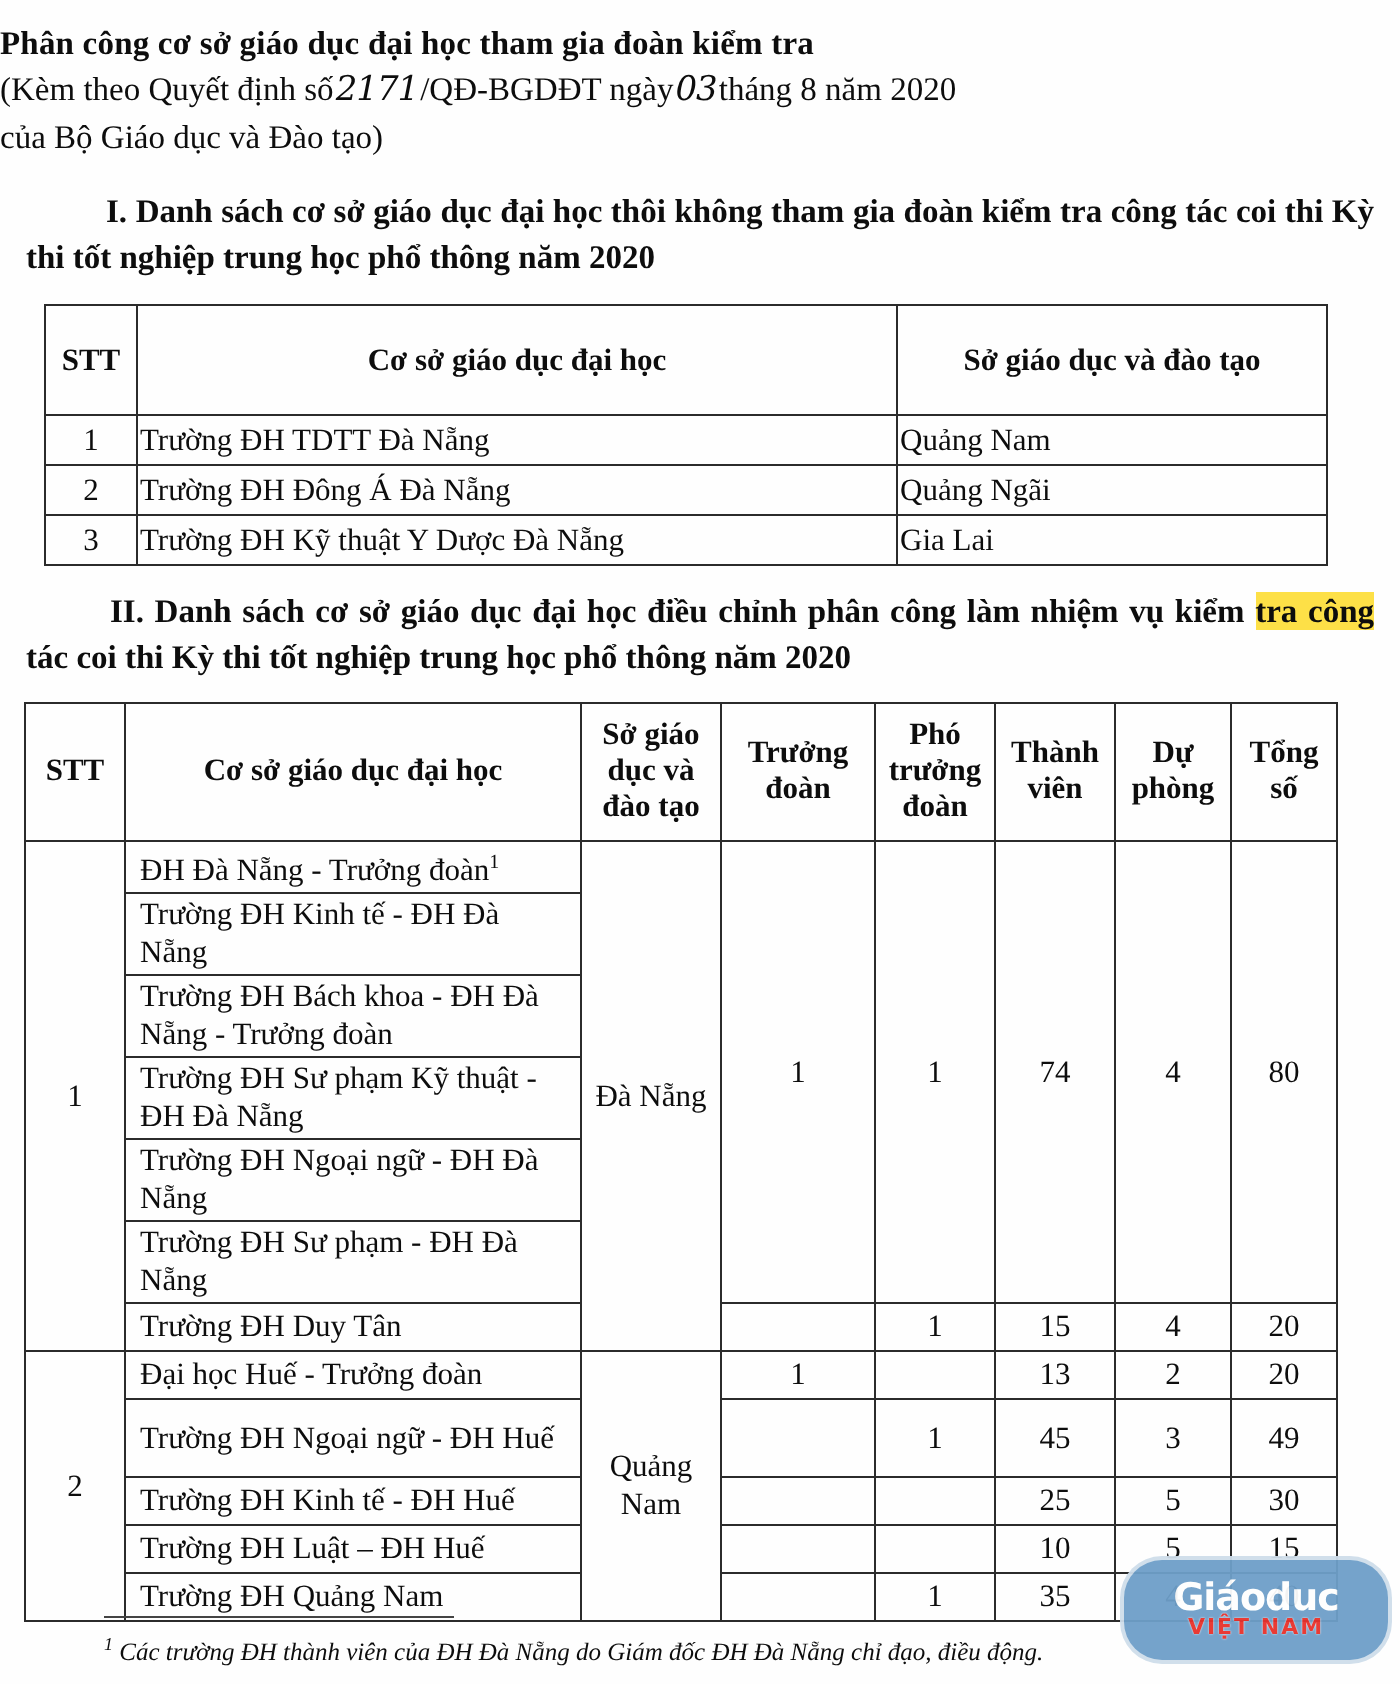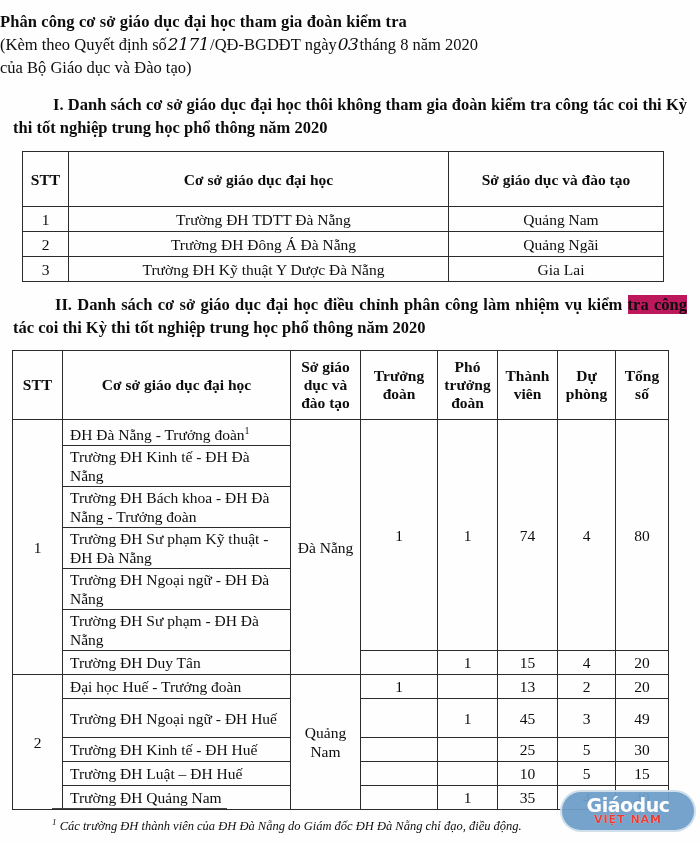--- a/index.html
+++ b/index.html
@@ -52,21 +52,21 @@
     font-size: 16.5px;
     line-height: 23px;
     text-align: justify;
     text-indent: 40px;
     margin: 0 13px;
   }
   .section-heading.sec2 {
     text-indent: 42px;
   }
   .hl {
-    background: #be185d;
+    background: #fde047;
   }
 
   
   table {
     border-collapse: collapse;
     table-layout: fixed;
   }
   table td, table th {
     border: 1px solid #2b2b2b;
     font-size: 15.5px;
@@ -84,21 +84,21 @@
     text-align: center;
     height: 52px;
     font-size: 15.5px;
   }
   .t1 td.num {
     text-align: center;
   }
   .t1 td {
     height: 22px;
   }
-  .t1 td.name { padding-left: 14px; text-align: center; }
+  .t1 td.name { padding-left: 1px; }
 
   .t2 {
     width: 656px;
     margin: 11px 0 0 12px;
   }
   .t2 th {
     font-weight: bold;
     text-align: center;
     height: 66px;
     line-height: 18px;
@@ -138,21 +138,21 @@
   .footnote-text sup {
     font-size: 9px;
   }
 
   
   .watermark {
     position: absolute;
     right: 6px;
     bottom: 12px;
     width: 132px;
-    height: 38px;
+    height: 50px;
     border-radius: 19px;
     background: #6e9fc9;
     box-shadow: 0 0 0 2px #cfdeeb;
     display: flex;
     align-items: center;
     justify-content: center;
     flex-direction: column;
     opacity: 0.95;
   }
   .wm-top {

